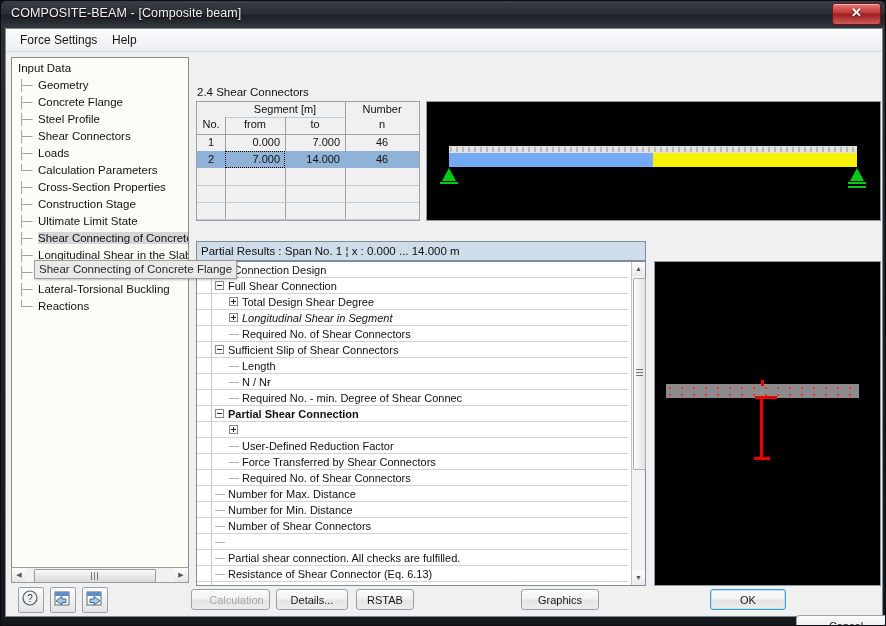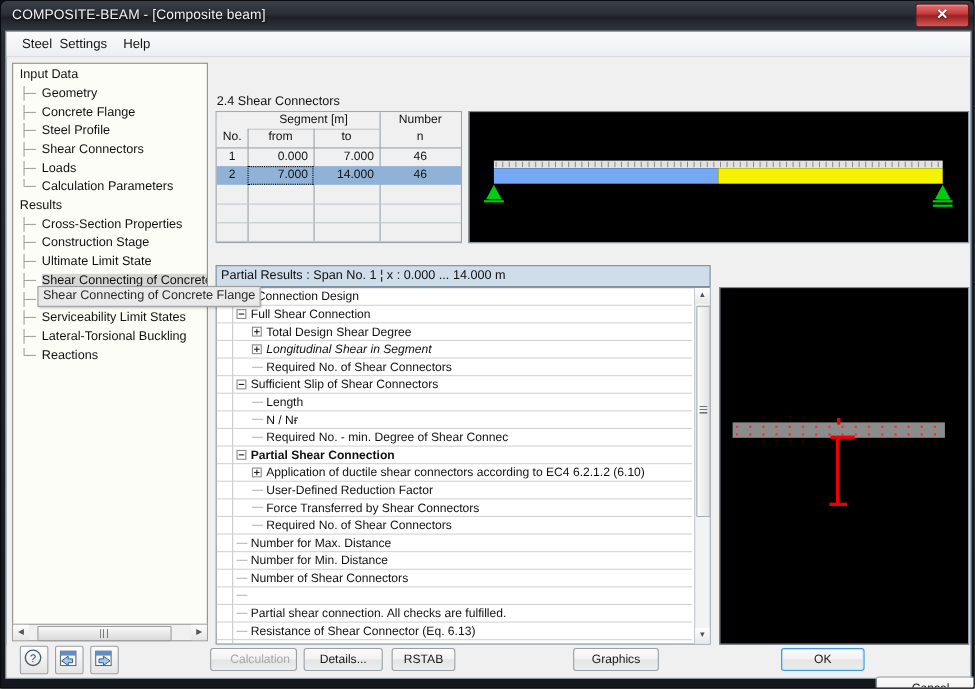--- a/index.html
+++ b/index.html
@@ -237,35 +237,34 @@
   <div class="titlebar">
     <div class="title-text">COMPOSITE-BEAM - [Composite beam]</div>
     <div class="close-btn">
       <div class="x">✕</div>
     </div>
   </div>
 
   <div class="client">
 
     <div class="menubar">
-      <div class="menu-item" style="left:8px">Steel</div>
+      <div class="menu-item" style="left:8px">Force</div>
       <div class="menu-item" style="left:42px">Settings</div>
       <div class="menu-item" style="left:100px">Help</div>
     </div>
 
     <div class="tree-panel">
       <div class="tree" id="tree-root">
           <div class="tnode"><span class="lbl">Input Data</span></div>
           <div class="tnode child"><span class="dash" style="letter-spacing: -1px;">├─</span><span class="lbl">Geometry</span></div>
           <div class="tnode child"><span class="dash" style="letter-spacing: -1px;">├─</span><span class="lbl">Concrete Flange</span></div>
           <div class="tnode child"><span class="dash" style="letter-spacing: -1px;">├─</span><span class="lbl">Steel Profile</span></div>
           <div class="tnode child"><span class="dash" style="letter-spacing: -1px;">├─</span><span class="lbl">Shear Connectors</span></div>
           <div class="tnode child"><span class="dash" style="letter-spacing: -1px;">├─</span><span class="lbl">Loads</span></div>
           <div class="tnode child"><span class="dash" style="letter-spacing: -1px;">└─</span><span class="lbl">Calculation Parameters</span></div>
-          <div class="tnode"><span class="lbl">Results</span></div>
           <div class="tnode child"><span class="dash" style="letter-spacing: -1px;">├─</span><span class="lbl">Cross-Section Properties</span></div>
           <div class="tnode child"><span class="dash" style="letter-spacing: -1px;">├─</span><span class="lbl">Construction Stage</span></div>
           <div class="tnode child"><span class="dash" style="letter-spacing: -1px;">├─</span><span class="lbl">Ultimate Limit State</span></div>
           <div class="tnode child selected"><span class="dash" style="letter-spacing: -1px;">├─</span><span class="lbl">Shear Connecting of Concrete Flange</span></div>
           <div class="tnode child"><span class="dash" style="letter-spacing: -1px;">├─</span><span class="lbl">Longitudinal Shear in the Slab</span></div>
           <div class="tnode child"><span class="dash" style="letter-spacing: -1px;">├─</span><span class="lbl">Serviceability Limit States</span></div>
           <div class="tnode child"><span class="dash" style="letter-spacing: -1px;">├─</span><span class="lbl">Lateral-Torsional Buckling</span></div>
           <div class="tnode child"><span class="dash" style="letter-spacing: -1px;">└─</span><span class="lbl">Reactions</span></div>
         </div>
     </div>
@@ -456,21 +455,20 @@
             <span class="dlabel" style="left: 45px;">Required No. - min. Degree of Shear Connec</span>
             <span class="dsym" style="left: 448px;">Nₒₒ</span>
             <span class="dval" style="left: 445px; width: 78px;">30</span>
           </div>
           <div class="dr" style="top: 144px;">
             <span class="expander" style="left: 18px;"></span>
             <span class="dlabel" style="left: 31px; font-weight: bold;">Partial Shear Connection</span>
           </div>
           <div class="dr" style="top: 160px;">
             <span class="expander plus" style="left: 32px;"></span>
-            <span class="dlabel" style="left: 45px;">Application of ductile shear connectors according to EC4 6.2.1.2 (6.10)</span>
           </div>
           <div class="dr" style="top: 176px;">
             <span class="tdash" style="left: 32px;">—</span>
             <span class="dlabel" style="left: 45px;">User-Defined Reduction Factor</span>
             <span class="dsym" style="left: 448px;">X̄</span>
             <span class="dval" style="left: 445px; width: 78px;">0.8284</span>
           </div>
           <div class="dr" style="top: 192px;">
             <span class="tdash" style="left: 32px;">—</span>
             <span class="dlabel" style="left: 45px;">Force Transferred by Shear Connectors</span>

